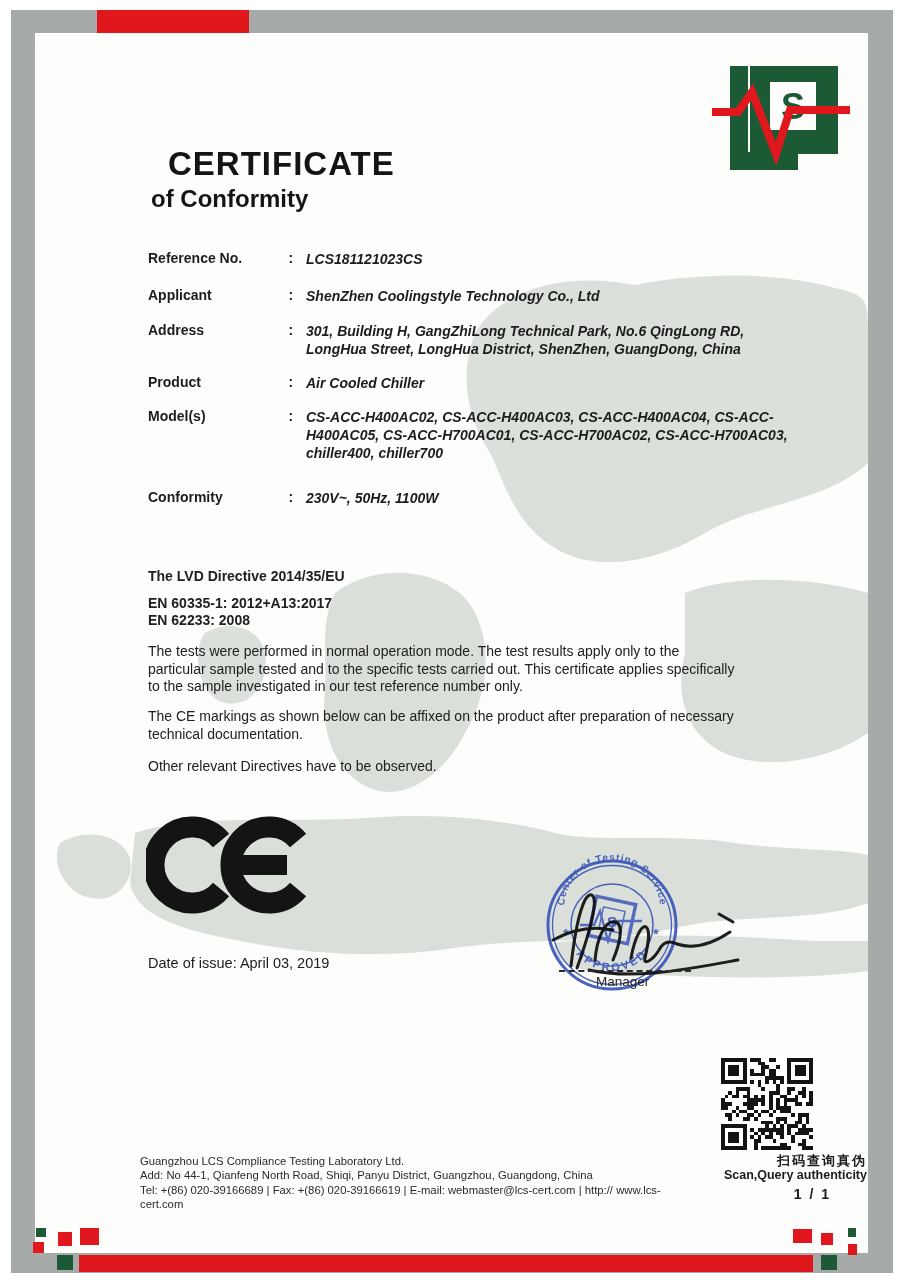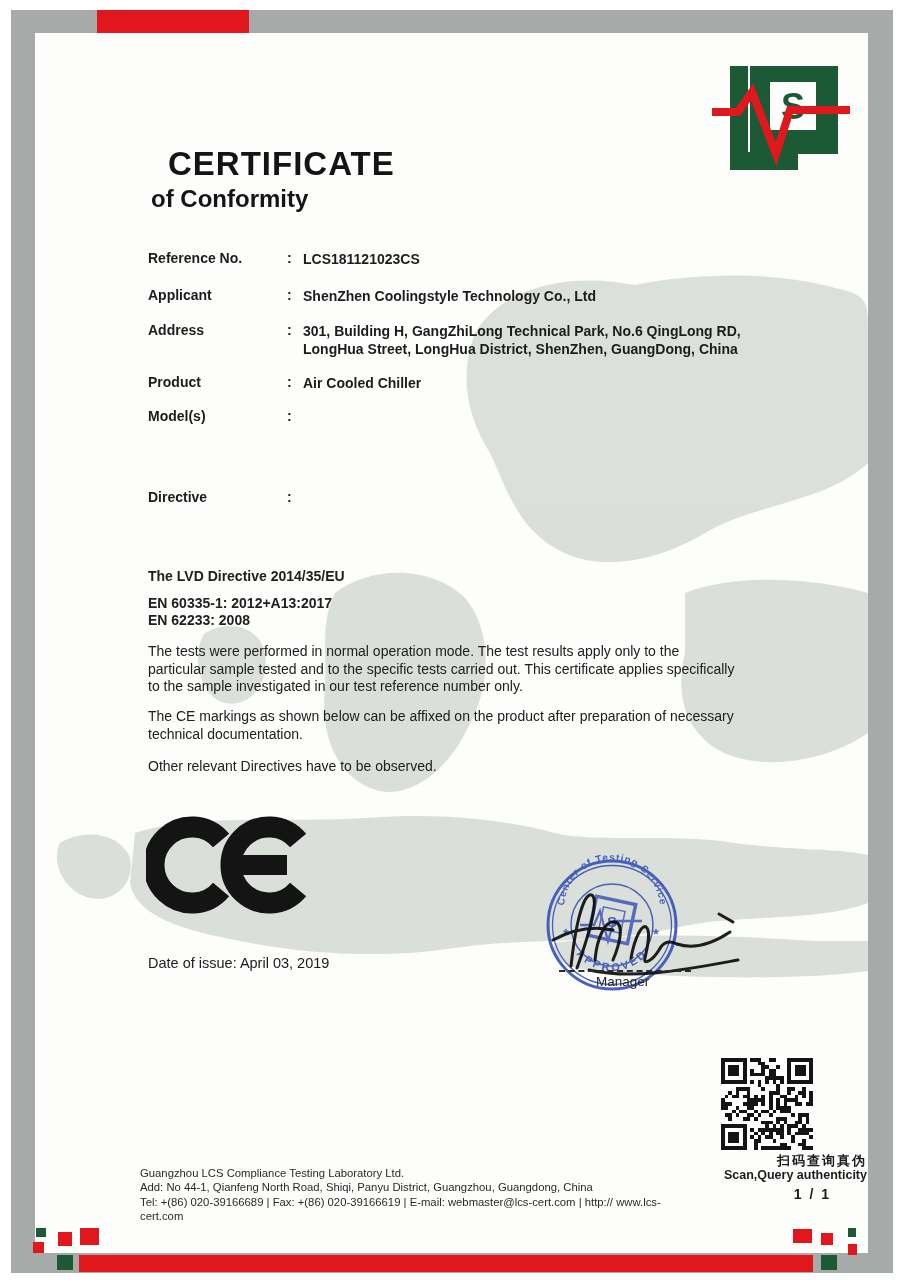--- a/index.html
+++ b/index.html
@@ -16,24 +16,24 @@
   
   .mark{position:absolute;}
   .red{background:#e0181e;}
   .green{background:#1b5a34;}
 
   
   .title{position:absolute; left:133px; top:112px; font-size:33px; font-weight:bold; letter-spacing:1px; color:#141414;}
   .subtitle{position:absolute; left:116px; top:152px; font-size:24px; font-weight:bold; color:#141414;}
 
   
-  .row{position:absolute; left:113px; width:650px; display:flex; align-items:flex-start;}
+  .row{position:absolute; left:113px; width:650px; display:flex; align-items:flex-start;justify-content:space-between;}
   .lbl{width:139px; font-size:14px; font-weight:bold; line-height:17px;}
   .colon{width:16px; font-size:14px; font-weight:bold; line-height:17px;}
-  .val{width:492px; font-size:14px; font-weight:bold; line-height:18px;}
+  .val{width:492px; font-size:14px; font-weight:bold; line-height:18px;font-style:italic;}
 
   
   .para{position:absolute; left:113px; width:592px; font-size:14px; line-height:17.5px; color:#202020;}
   .bold{font-weight:bold;}
 
   .date-line{position:absolute; left:113px; top:922px; font-size:14.5px; font-weight:normal;}
 
   
   .ce{position:absolute; left:111px; top:777px; width:168px; height:114px;}
 
@@ -45,21 +45,21 @@
 
   
   .qr-wrap{position:absolute; left:686px; top:1023px; width:92px; height:96px; background:#fff;}
   .qr-wrap svg{width:100%; height:100%;}
   .qr-captions{position:absolute; left:632px; top:1120px; width:200px; text-align:right;}
   .qr-zh{font-size:13px; font-weight:bold; letter-spacing:2px; line-height:15px;}
   .qr-en{font-size:12.5px; font-weight:bold; line-height:15px;}
   .page-num{font-size:14px; font-weight:bold; letter-spacing:2px; margin-top:3px; padding-right:36px;}
 
   
-  .footer{position:absolute; left:105px; top:1121px; width:560px; font-size:11.3px; line-height:14.4px; color:#2a2a2a;margin-top:12px;}
+  .footer{position:absolute; left:105px; top:1121px; width:560px; font-size:11.3px; line-height:14.4px; color:#2a2a2a;}
 </style>
 </head>
 <body>
 
 <div class="root">
 
   <div class="frame"></div>
 
   <div class="mark red" style="left:97px; top:10px; width:152px; height:23px;"></div>
 
@@ -107,24 +107,26 @@
       <span class="val">301, Building H, GangZhiLong Technical Park, No.6 QingLong RD, LongHua Street, LongHua District, ShenZhen, GuangDong, China</span>
     </div>
     <div class="row" style="top:341px">
       <span class="lbl">Product</span>
       <span class="colon">:</span>
       <span class="val">Air Cooled Chiller</span>
     </div>
     <div class="row" style="top:375px">
       <span class="lbl">Model(s)</span>
       <span class="colon">:</span>
+      <span class="val">CS-ACC-H400AC02, CS-ACC-H400AC03, CS-ACC-H400AC04, CS-ACC-H400AC05, CS-ACC-H700AC01, CS-ACC-H700AC02, CS-ACC-H700AC03, chiller400, chiller700</span>
     </div>
     <div class="row" style="top:456px">
-      <span class="lbl">Directive</span>
+      <span class="lbl">Conformity</span>
       <span class="colon">:</span>
+      <span class="val">230V~, 50Hz, 1100W</span>
     </div>
 
     <div class="para bold" style="top:535px">The LVD Directive 2014/35/EU</div>
     <div class="para bold" style="top:562px">EN 60335-1: 2012+A13:2017</div>
     <div class="para bold" style="top:579px">EN 62233: 2008</div>
     <div class="para" style="top:610px">The tests were performed in normal operation mode. The test results apply only to the particular sample tested and to the specific tests carried out. This certificate applies specifically to the sample investigated in our test reference number only.</div>
     <div class="para" style="top:725px">Other relevant Directives have to be observed.</div>
     <div class="para" style="top:675px">The CE markings as shown below can be affixed on the product after preparation of necessary technical documentation.</div>
 
     <svg class="ce" viewBox="0 0 168 114">

